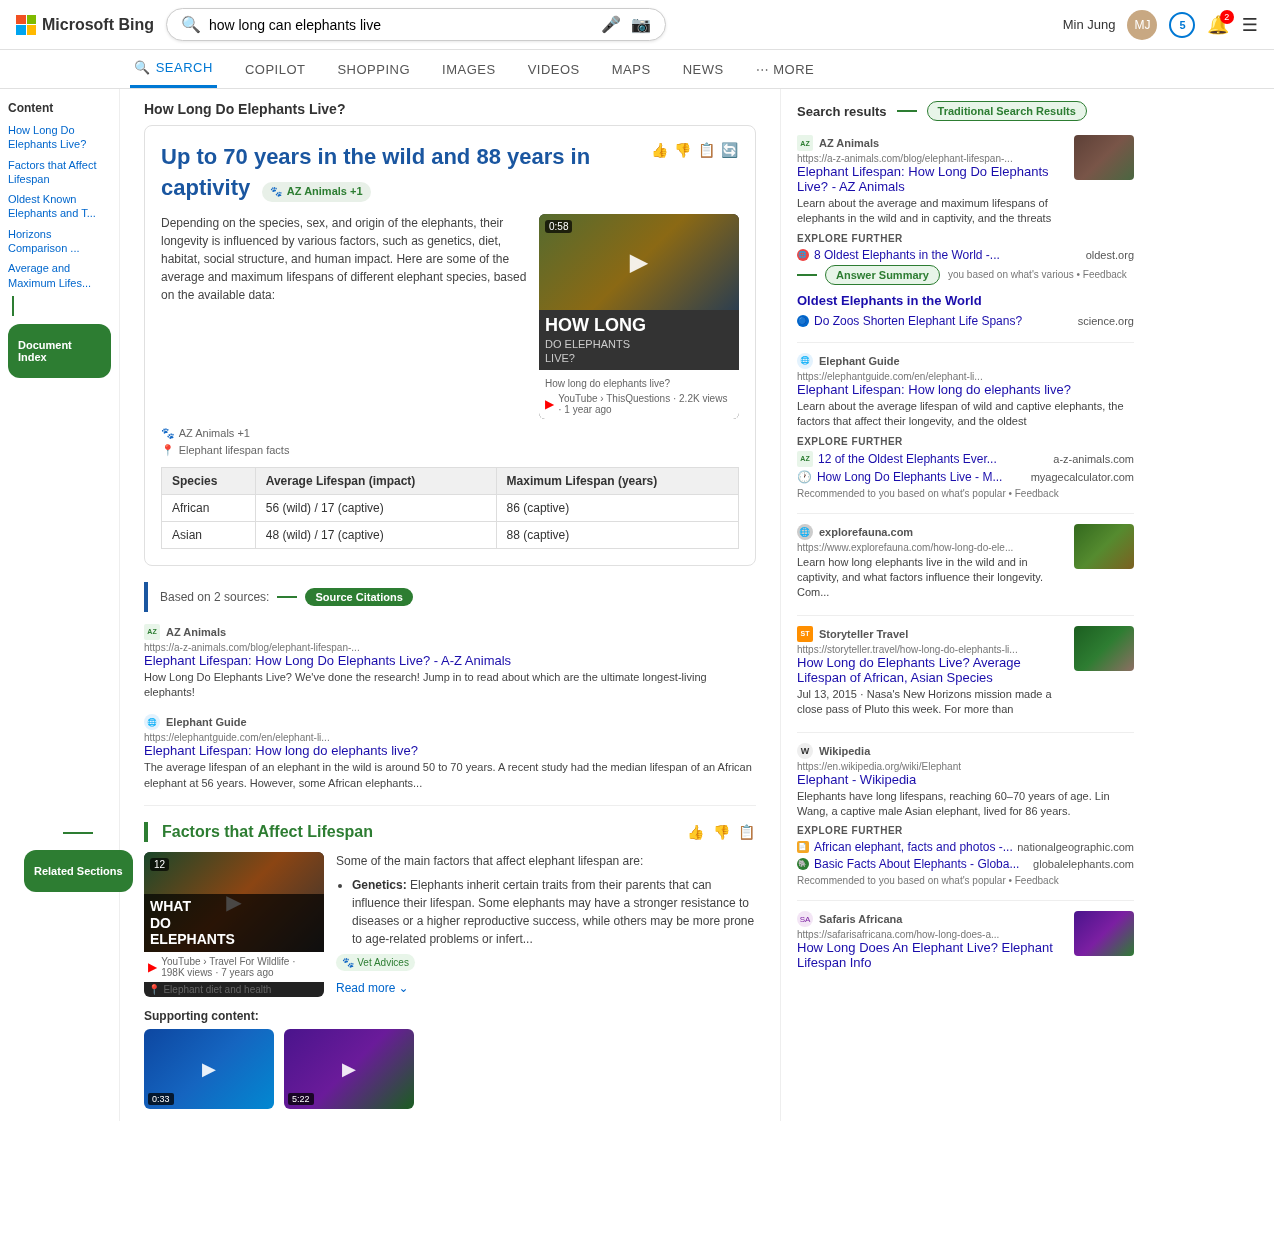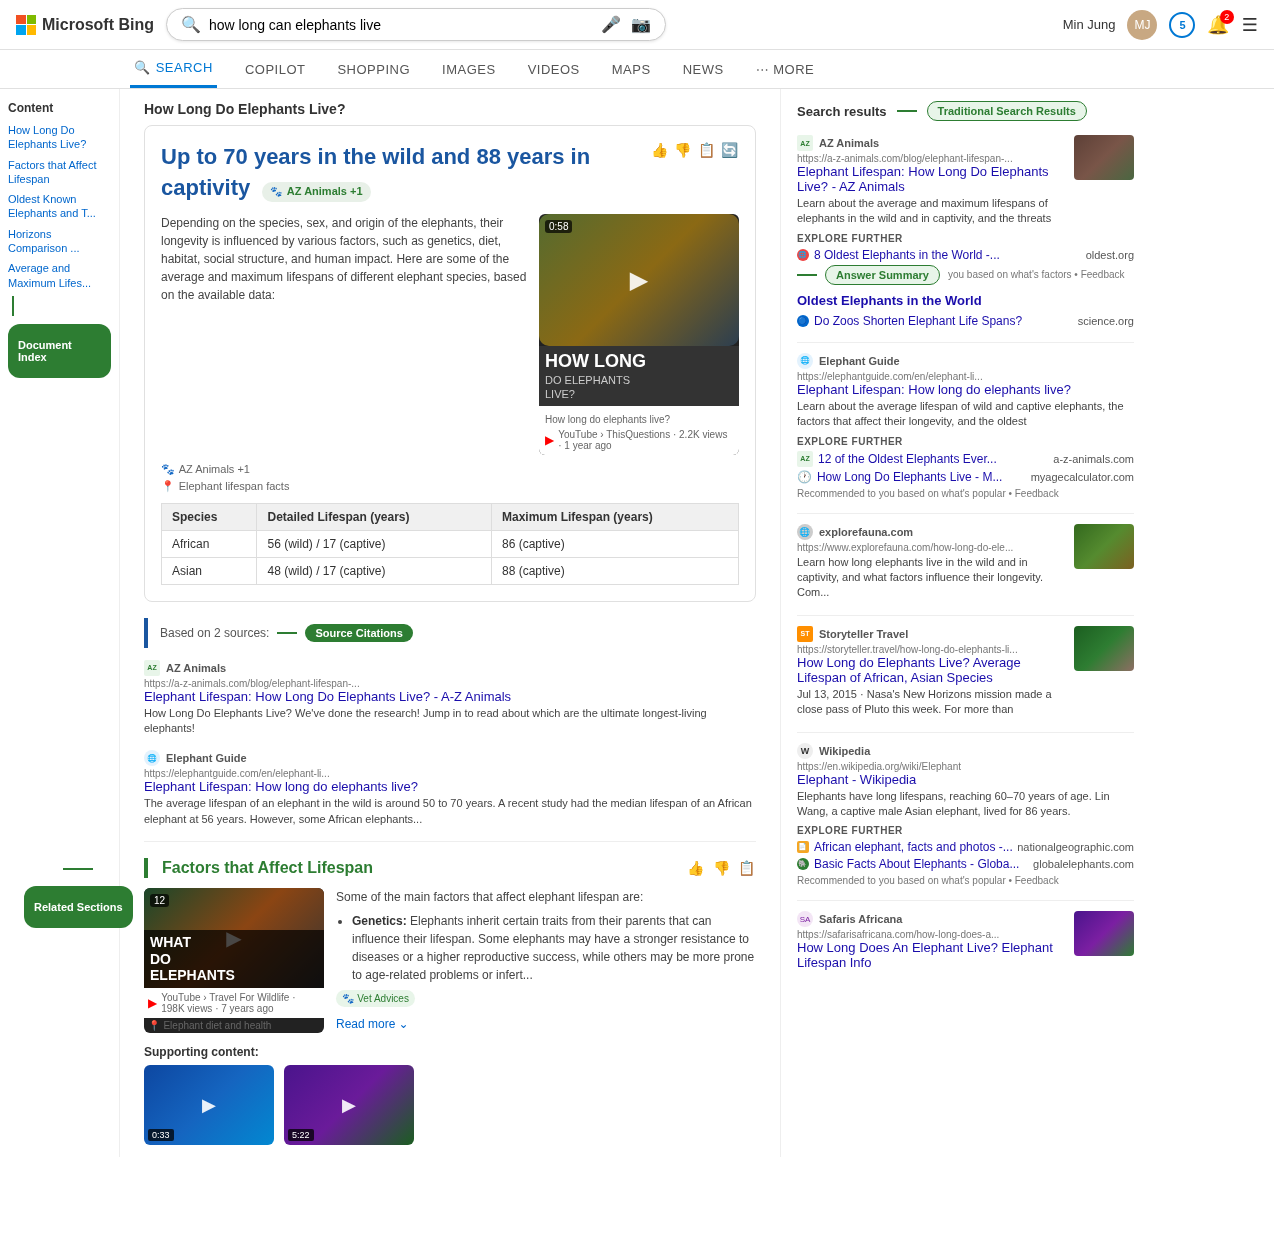--- a/index.html
+++ b/index.html
@@ -44,21 +44,21 @@
 
     
     .center { flex: 1; padding: 12px 24px; max-width: 660px; }
     .answer-heading { font-size: 14px; font-weight: bold; color: #333; margin-bottom: 8px; }
     .answer-box { border: 1px solid #e0e0e0; border-radius: 8px; padding: 16px; margin-bottom: 16px; }
     .answer-main { font-size: 22px; font-weight: bold; color: #1a56a0; margin-bottom: 10px; line-height: 1.4; }
     .source-tag { display: inline-flex; align-items: center; gap: 4px; background: #e8f0e8; border-radius: 12px; padding: 2px 8px; font-size: 11px; color: #2d7d32; cursor: pointer; margin-left: 6px; }
     .answer-body-flex { display: flex; gap: 12px; margin-bottom: 8px; }
     .answer-text { font-size: 12px; line-height: 1.5; flex: 1; color: #444; }
     .video-thumb { width: 200px; flex-shrink: 0; border-radius: 6px; overflow: hidden; position: relative; background: #222; }
-    .video-thumb-img { width: 100%; height: 132px; background: linear-gradient(135deg, #556b2f, #8b6914, #2c3e50); display: flex; align-items: center; justify-content: center; position: relative; border-radius: 10px; }
+    .video-thumb-img { width: 100%; height: 96px; background: linear-gradient(135deg, #556b2f, #8b6914, #2c3e50); display: flex; align-items: center; justify-content: center; position: relative; }
     .video-play { font-size: 24px; color: rgba(255,255,255,0.9); position: absolute; }
     .video-duration { position: absolute; top: 6px; left: 6px; background: rgba(0,0,0,0.7); color: #fff; font-size: 10px; padding: 1px 4px; border-radius: 3px; }
     .video-title-bar { background: #333; color: #fff; font-size: 10px; padding: 4px 6px; line-height: 1.3; }
     .video-meta { font-size: 10px; color: #666; margin-top: 4px; display: flex; align-items: center; gap: 4px; }
     .yt-icon { color: red; font-size: 12px; }
     .source-footer { font-size: 11px; color: #666; display: flex; align-items: center; gap: 4px; margin-top: 6px; }
 
     
     .lifespan-table { width: 100%; border-collapse: collapse; margin-top: 10px; font-size: 12px; }
     .lifespan-table th { background: #f0f0f0; padding: 6px 10px; text-align: left; font-weight: bold; border: 1px solid #ddd; }
@@ -262,21 +262,21 @@
       </div>
       <div class="source-footer" style="margin-top:4px;">
         <span>📍</span>
         <span>Elephant lifespan facts</span>
       </div>
 
       <table class="lifespan-table">
         <thead>
           <tr>
             <th>Species</th>
-            <th>Detailed Lifespan (years)</th>
+            <th>Average Lifespan (impact)</th>
             <th>Maximum Lifespan (years)</th>
           </tr>
         </thead>
         <tbody>
           <tr>
             <td>African</td>
             <td>56 (wild) / 17 (captive)</td>
             <td>86 (captive)</td>
           </tr>
           <tr>
@@ -411,21 +411,21 @@
         <span class="explore-link-text">
           <span class="explore-icon">🌐</span>
           <span>8 Oldest Elephants in the World -...</span>
         </span>
         <span class="explore-link-domain">oldest.org</span>
       </div>
       <div style="margin-bottom:6px;">
         <div class="answer-summary-line">
           <span style="display:inline-block;width:20px;height:2px;background:#2d7d32;vertical-align:middle;"></span>
           <span class="answer-summary-badge">Answer Summary</span>
-          <span class="recommendation-text">you based on what's factors • Feedback</span>
+          <span class="recommendation-text">you based on what's various • Feedback</span>
         </div>
         <div class="oldest-title">Oldest Elephants in the World</div>
       </div>
       <div class="explore-link">
         <span class="explore-link-text">
           <span class="explore-icon explore-icon-blue">🔵</span>
           <span>Do Zoos Shorten Elephant Life Spans?</span>
         </span>
         <span class="explore-link-domain">science.org</span>
       </div>

